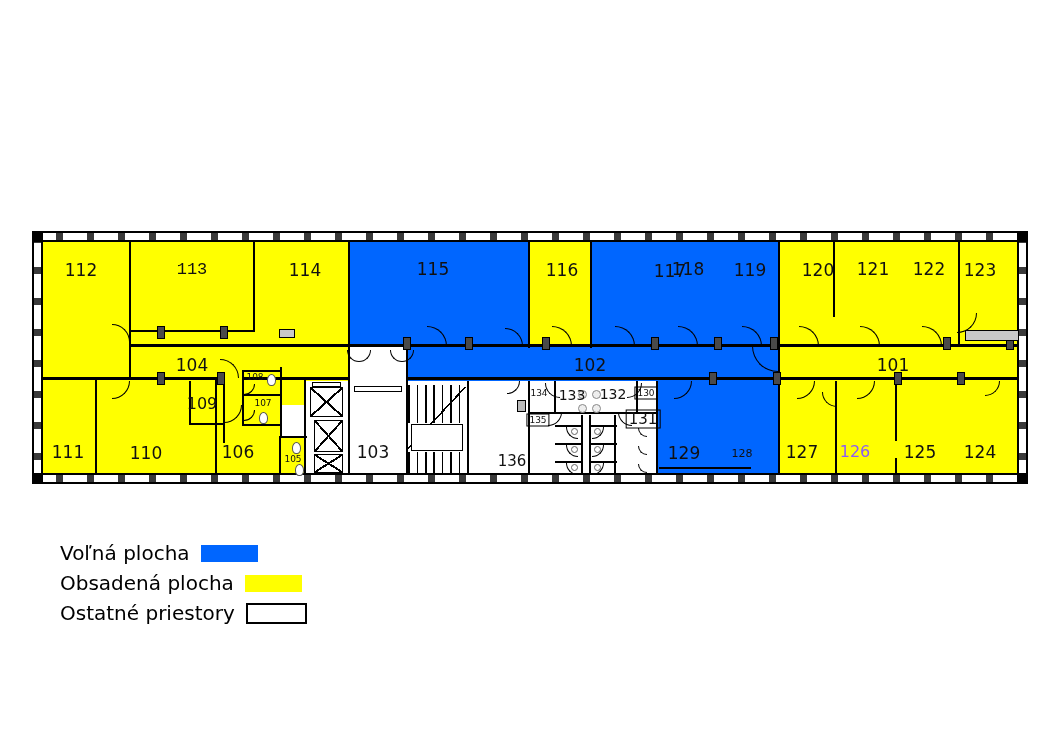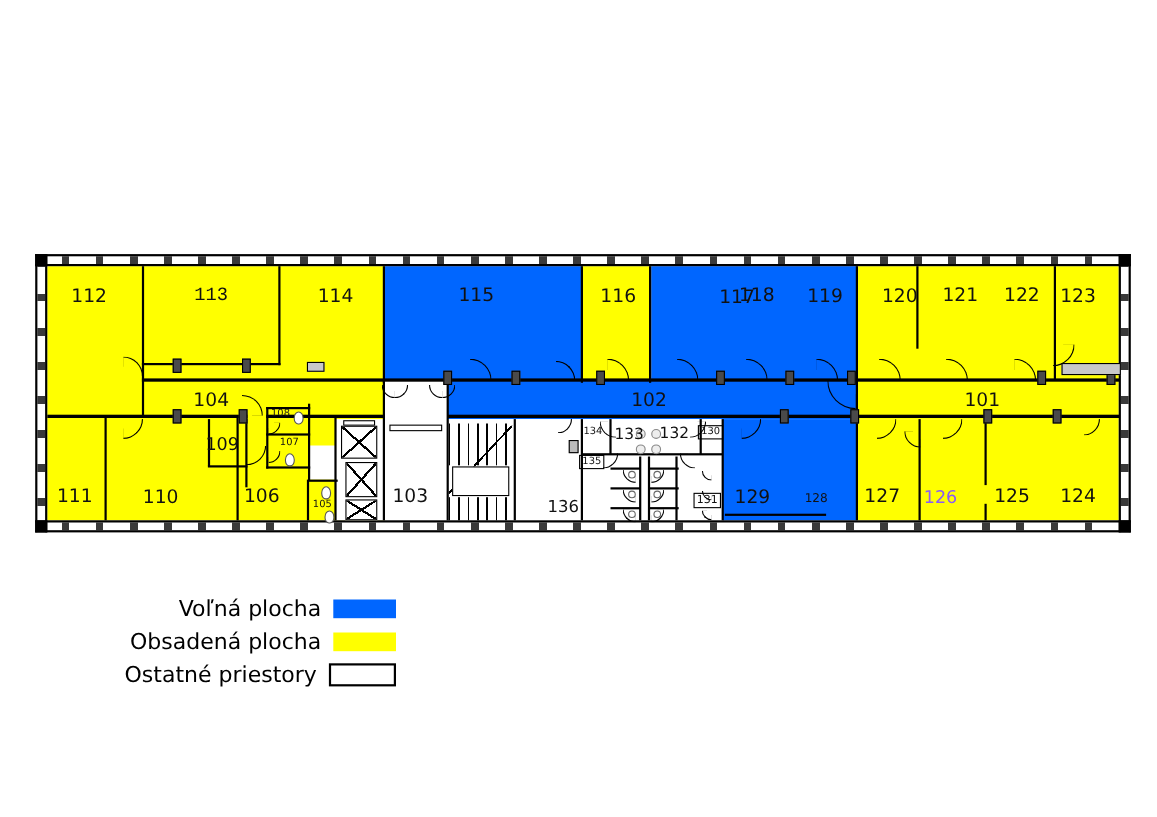--- a/index.html
+++ b/index.html
@@ -28,21 +28,21 @@
   .shaftbox{background:#bbb;border:1px solid #000;z-index:4;}
   .stairs-stripes{z-index:2;background:repeating-linear-gradient(90deg,#000 0 1.5px,transparent 1.5px 8.5px);}
   .stairs-diag{z-index:2;background:linear-gradient(to bottom right,transparent calc(50% - 1.2px),#000 calc(50% - 1.2px) calc(50% + 0.4px),transparent calc(50% + 0.4px));}
   .door{border:0 solid #000;z-index:5;background:transparent;}
   .wc{border:1.5px solid #555;border-radius:50% 50% 45% 45%;background:#fff;z-index:4;}
   .sink{border:1.5px solid #888;border-radius:50%;background:#eee;z-index:4;}
   .stallwc{border:1.3px solid #666;border-radius:50%;background:#fff;z-index:4;}
   .room-label{z-index:6;color:#111;white-space:nowrap;transform:translate(-50%,-50%);line-height:1;}
   .room-label.boxed{border:1px solid #000;padding:1px 2px;background:rgba(255,255,255,0.0);}
   #legend{position:absolute;left:60px;top:538px;width:300px;}
-  .legend-row{display:flex;justify-content:flex-end;align-items:center;height:30px;}
+  .legend-row{display:flex;justify-content:flex-start;align-items:center;height:30px;}
   .legend-label{font-size:20px;color:#000;text-align:right;margin-right:11px;line-height:30px;}
   .legend-swatch{width:57px;height:17px;flex:0 0 57px;}
 </style>
 </head>
 <body>
 
 <div id="page">
   <div id="plan">
       <div class="abs region" style="left: 41px; top: 242px; width: 307px; height: 231px; background: rgb(255, 255, 0);"></div>
       <div class="abs region" style="left: 348px; top: 242px; width: 179px; height: 104px; background: rgb(0, 102, 255);"></div>
@@ -225,21 +225,21 @@
       <div class="abs room-label" style="left: 800px; top: 452px; width: auto; height: auto; font-size: 17px; color: rgb(17, 17, 17);">127</div>
       <div class="abs room-label" style="left: 853px; top: 452px; width: auto; height: auto; font-size: 16px; color: #8b5cf6;">126</div>
       <div class="abs room-label" style="left: 918px; top: 452px; width: auto; height: auto; font-size: 17px; color: rgb(17, 17, 17);">125</div>
       <div class="abs room-label" style="left: 978px; top: 452px; width: auto; height: auto; font-size: 17px; color: rgb(17, 17, 17);">124</div>
       <div class="abs room-label" style="left: 253px; top: 377px; width: auto; height: auto; font-size: 9px; color: rgb(17, 17, 17);">108</div>
       <div class="abs room-label" style="left: 261px; top: 403px; width: auto; height: auto; font-size: 9px; color: rgb(17, 17, 17);">107</div>
       <div class="abs room-label" style="left: 291px; top: 459px; width: auto; height: auto; font-size: 9px; color: rgb(17, 17, 17);">105</div>
       <div class="abs room-label" style="left: 537px; top: 393px; width: auto; height: auto; font-size: 9px; color: rgb(17, 17, 17);">134</div>
       <div class="abs room-label boxed" style="left: 644px; top: 393px; width: auto; height: auto; font-size: 9px; color: rgb(17, 17, 17);">130</div>
       <div class="abs room-label boxed" style="left: 536px; top: 420px; width: auto; height: auto; font-size: 9px; color: rgb(17, 17, 17);">135</div>
-      <div class="abs room-label boxed" style="left: 641px; top: 419px; width: auto; height: auto; font-size: 10px; color: rgb(17, 17, 17); margin-top: 36px;">131</div>
+      <div class="abs room-label boxed" style="left: 641px; top: 419px; width: auto; height: auto; font-size: 15px; color: rgb(17, 17, 17);">131</div>
     </div>
   <div id="legend">
     <div class="legend-row">
       <span class="legend-label">Voľná plocha</span>
       <span class="legend-swatch" style="background: rgb(0, 102, 255);"></span>
     </div>
     <div class="legend-row">
       <span class="legend-label">Obsadená plocha</span>
       <span class="legend-swatch" style="background: rgb(255, 255, 0);"></span>
     </div>

